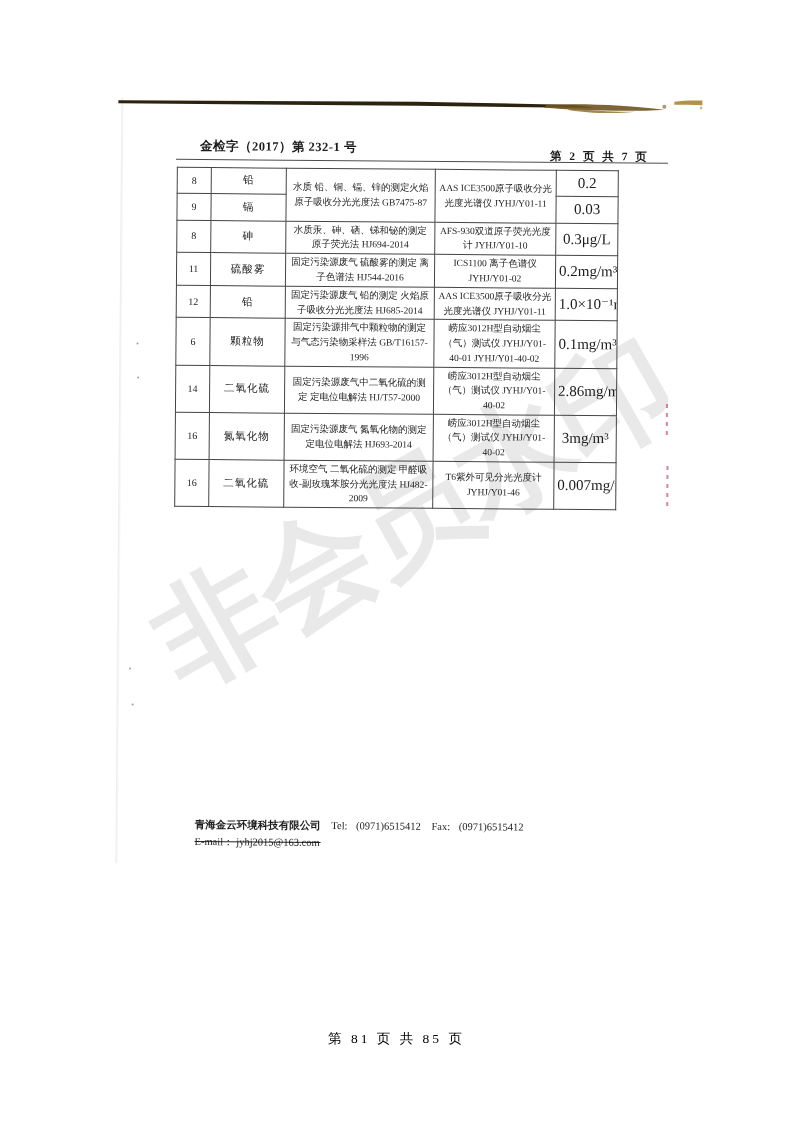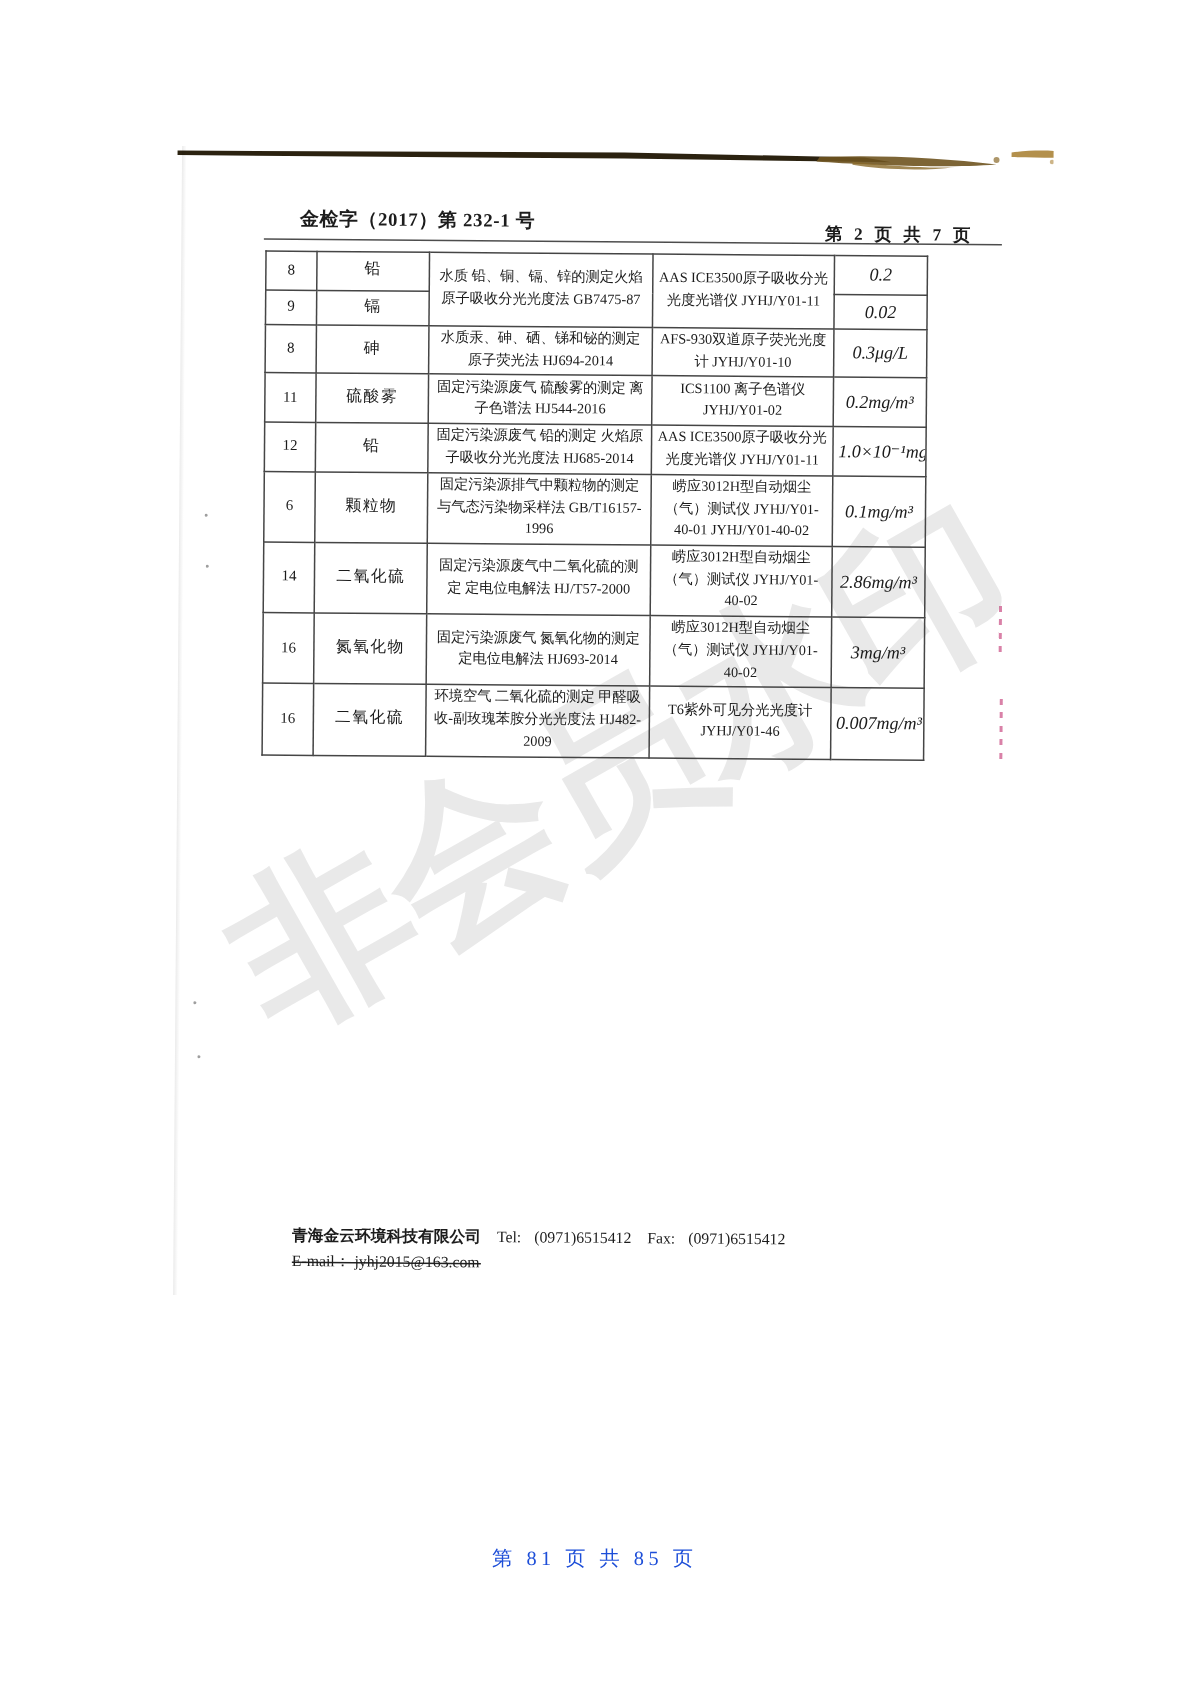--- a/index.html
+++ b/index.html
@@ -35,39 +35,39 @@
     position:absolute;left:177px;top:167px;width:441px;
     border-collapse:collapse;table-layout:fixed;
     font-size:9.5px;line-height:1.55;color:#1b1b1b;
   }
   table.cert td{
     border:1px solid #454545;text-align:center;vertical-align:middle;
     padding:1px 3px;overflow:hidden;
   }
   td.c-no{font-size:10px;}
   td.c-param{font-size:10.5px;letter-spacing:1px;}
-  td.c-limit{font-size:12px;padding:1px 2px;font-style:italic;}
+  td.c-limit{font-size:15px;padding:1px 2px;}
   
   .watermark{
     position:absolute;left:168px;top:588px;height:132px;
     transform:rotate(-30deg);transform-origin:left center;
     font-family:"Liberation Sans","DejaVu Sans",sans-serif;
     font-size:118px;font-weight:700;line-height:132px;
     color:rgba(120,120,120,0.16);letter-spacing:-4px;white-space:nowrap;
     pointer-events:none;
   }
   
   .contact{position:absolute;left:200px;top:817px;font-size:10.5px;line-height:1.6;}
   .contact .company{font-weight:600;border-bottom:1px solid #222;padding-bottom:11px;}
   .contact .lbl{margin-left:8px;text-align:right;}
   .contact .val{margin-left:6px;margin-top:42px;}
   
   .page-number{
     position:absolute;left:0;top:1030px;width:100%;text-align:center;
-    font-size:13.5px;letter-spacing:3px;color:#1d4ed8;
+    font-size:13.5px;letter-spacing:3px;color:#000000;
   }
 </style>
 </head>
 <body>
 
 <div class="scan">
 
   <svg class="streak" viewBox="0 0 586 30" xmlns="http://www.w3.org/2000/svg">
     <polygon points="2,11 300,10 460,12 478,15 300,14 2,14" fill="#2b2210"></polygon>
     <path d="M430,12 C470,10 512,12 548,16 C512,19 458,17 428,15 Z" fill="#6f5420" opacity="0.9"></path>
@@ -104,21 +104,21 @@
       <tr style="height:26px;">
         <td class="c-no">8</td>
         <td class="c-param">铅</td>
         <td rowspan="2">水质 铅、铜、镉、锌的测定火焰原子吸收分光光度法 GB7475-87</td>
         <td rowspan="2">AAS ICE3500原子吸收分光光度光谱仪 JYHJ/Y01-11</td>
         <td class="c-limit">0.2</td>
       </tr>
       <tr style="height:23px;">
         <td class="c-no">9</td>
         <td class="c-param">镉</td>
-        <td class="c-limit">0.02</td>
+        <td class="c-limit">0.03</td>
       </tr>
       <tr style="height:27px;">
         <td class="c-no">8</td>
         <td class="c-param">砷</td>
         <td>水质汞、砷、硒、锑和铋的测定原子荧光法 HJ694-2014</td>
         <td>AFS-930双道原子荧光光度计 JYHJ/Y01-10</td>
         <td class="c-limit">0.3μg/L</td>
       </tr>
       <tr style="height:33px;">
         <td class="c-no">11</td>

